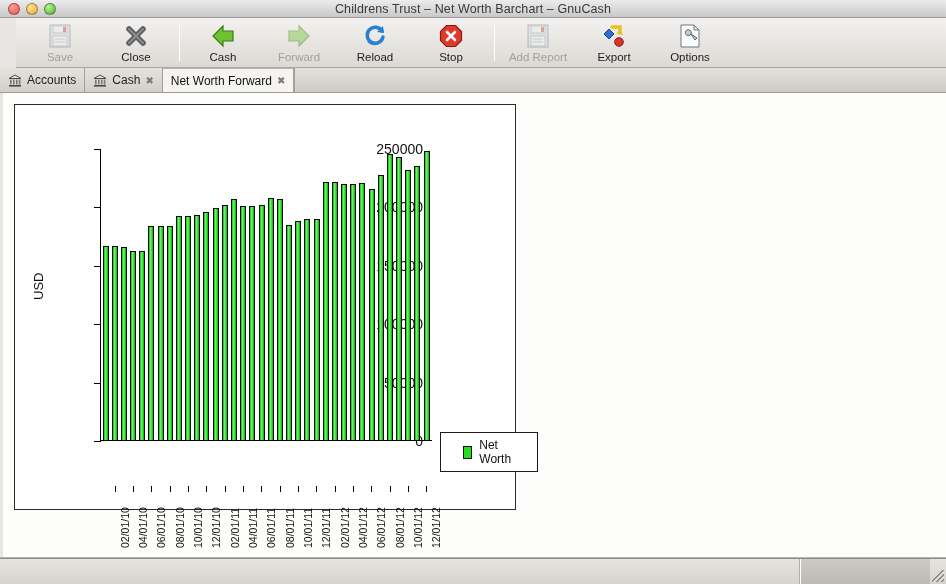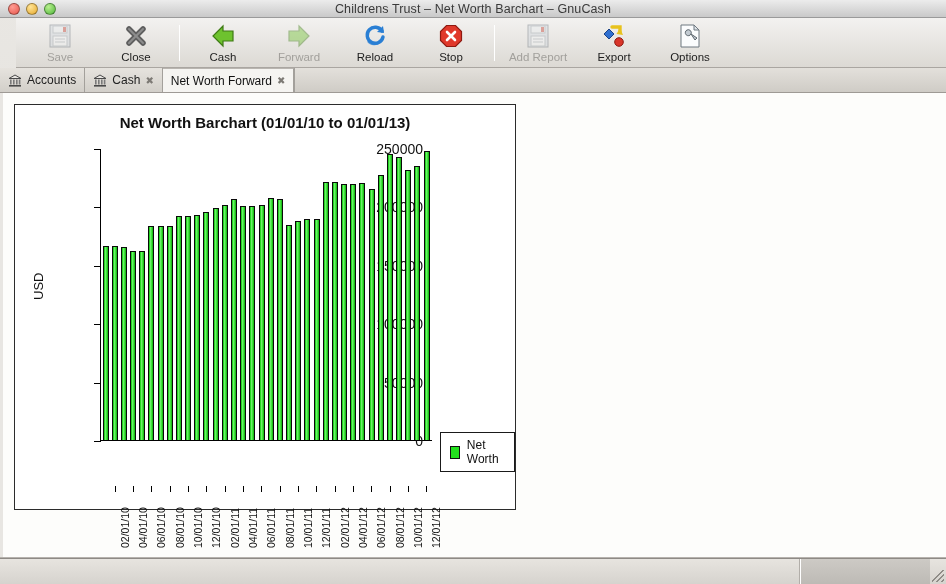--- a/index.html
+++ b/index.html
@@ -150,21 +150,21 @@
     font-size: 10.5px; color: #111; white-space: nowrap;
     transform: rotate(-90deg); transform-origin: left top;
   }
   .xaxis-area { position: absolute; left: 1px; top: 337px; width: 332px; height: 70px; }
 
   .legend {
     position: absolute;
     left: 425px; top: 327px;
     border: 1px solid #1a1a1a;
     background: #fff;
-    padding: 5px 9px;
+    padding: 5px 22px;
     display: flex; align-items: center; gap: 7px;
   }
   .legend-swatch {
     width: 13px; height: 13px;
     background: #23e01e; border: 1px solid #111;
   }
   .legend-lbl { font-size: 12px; color: #111; }
 
   
   .statusbar {
@@ -341,21 +341,20 @@
     </div>
 
     <div class="tabs-filler"></div>
   </div>
 
   <div class="content">
     <div class="left-stripe"></div>
 
     <div class="report-panel">
 
-      <div class="chart-title">Net Worth Barchart (01/01/10 to 01/01/13)</div>
 
       <div class="ylab">USD</div>
 
       <div class="plot">
         <div class="axis-y"></div>
         <div class="axis-x"></div>
 
         <div id="yticks">
             <div class="ytick" style="top: 292px;"></div>
             <div class="ytick-lbl" style="top: 292px;">0</div>

